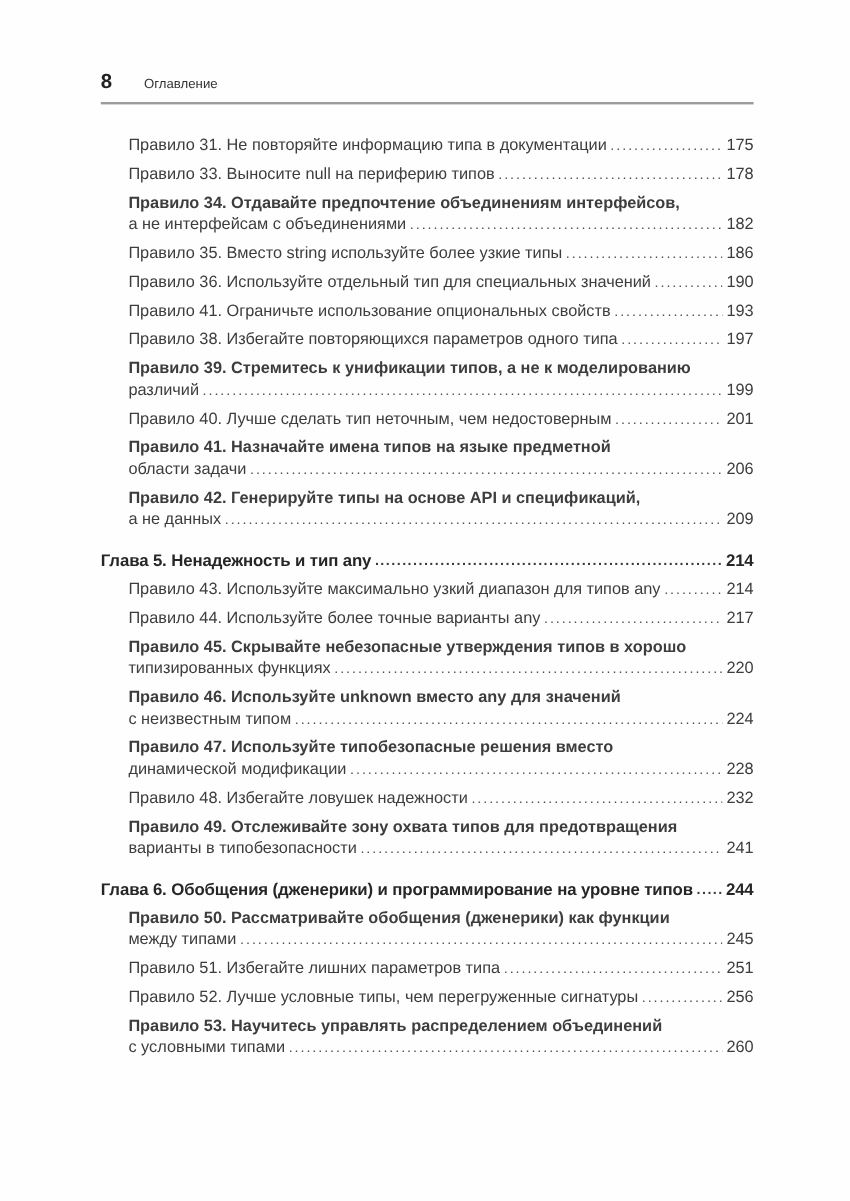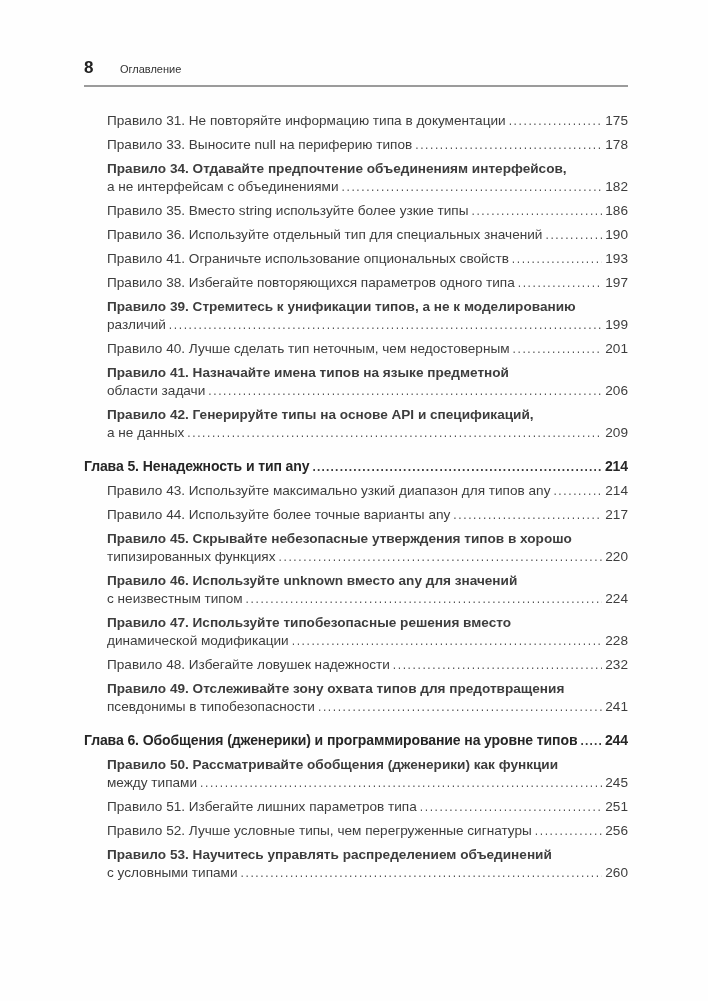--- a/index.html
+++ b/index.html
@@ -58,21 +58,21 @@
     font-size: 14px;
     color: #262626;
     letter-spacing: -0.1px;
   }
   .line {
     white-space: nowrap;
     font-weight: bold;
   }
   .lastline {
     display: flex;
-    align-items: flex-start;
+    align-items: flex-end;
   }
   .last-text {
     white-space: nowrap;
     flex: 0 0 auto;
   }
   .dots {
     flex: 1 1 0;
     min-width: 0;
     overflow: hidden;
     white-space: nowrap;
@@ -280,21 +280,21 @@
       <span class="dots"></span>
       <span class="page-num">232</span>
     </div>
   </div>
 
   <div class="entry rule">
     <div class="lines">
             <div class="line">Правило 49. Отслеживайте зону охвата типов для предотвращения</div>
           </div>
     <div class="lastline">
-      <span class="last-text">псевдонимы в типобезопасности</span>
+      <span class="last-text">варианты в типобезопасности</span>
       <span class="dots"></span>
       <span class="page-num">241</span>
     </div>
   </div>
 
   <div class="entry chapter">
     <div class="lines"></div>
     <div class="lastline">
       <span class="last-text">Глава 6. Обобщения (дженерики) и программирование на уровне типов</span>
       <span class="dots"></span>

